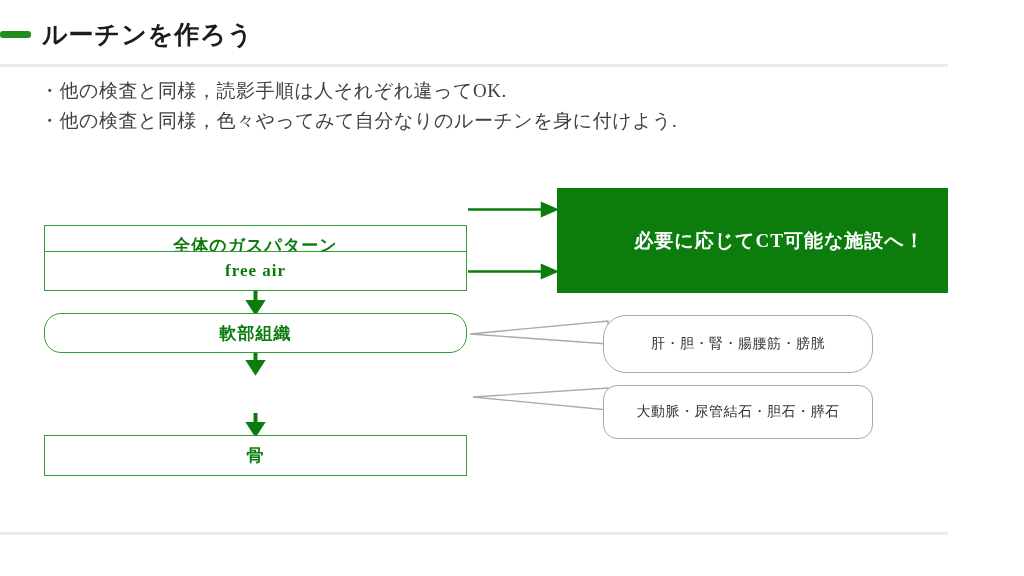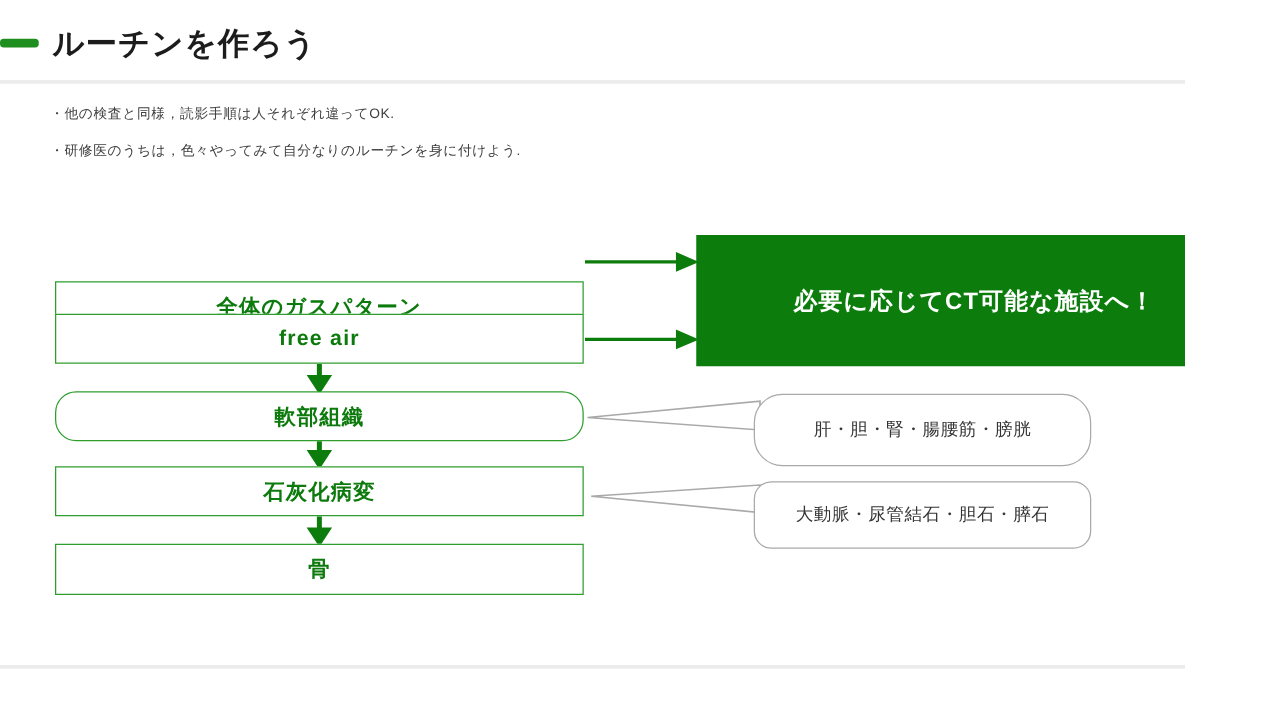--- a/index.html
+++ b/index.html
@@ -1,28 +1,28 @@
 <!DOCTYPE html>
 <html><head>
 <meta charset="utf-8">
 <style>
   html,body{margin:0;padding:0;background:#ffffff;}
   body{font-family:"Liberation Sans","DejaVu Sans",sans-serif;}
-  .slide{position:relative;width:948px;height:576px;background:#ffffff;overflow:hidden;}
+  .slide{position:relative;width:948px;height:576px;background:#ffffff;overflow:hidden;font-family:Liberation Serif, serif;}
 
   
   .title-dash{position:absolute;left:0;top:31px;width:31px;height:7px;background:#1e8e1e;border-radius:3px;}
   .page-title{position:absolute;left:42px;top:18px;font-size:25px;font-weight:bold;color:#1c1c1c;letter-spacing:1px;}
   .page-number{position:absolute;left:952px;top:25px;width:34px;text-align:center;font-size:14px;font-weight:bold;color:#14532d;}
   .rule{position:absolute;left:0;width:1024px;height:3px;background:#ececec;}
   .rule-top{top:64px;}
   .rule-bottom{top:532px;}
 
   
-  .bullets{position:absolute;left:40px;top:76px;font-size:11px;color:#404040;line-height:30px;letter-spacing:0.5px;}
+  .bullets{position:absolute;left:40px;top:76px;font-size:19px;color:#404040;line-height:30px;letter-spacing:0.5px;}
 
   
   .step{position:absolute;left:44px;width:423px;height:40px;box-sizing:border-box;
         border:1.6px solid #2f9e2f;background:#ffffff;display:flex;align-items:center;justify-content:center;}
   .step span{font-size:17px;font-weight:bold;color:#0c7a0c;letter-spacing:1px;}
   .step1{top:189px;margin-top:36px;} .step2{top:251px;} .step3{top:313px;border-radius:17px;} .step4{top:373px;} .step5{top:435px;height:41px;}
 
   
   .action-box{position:absolute;left:557px;top:188px;width:424px;height:105px;background:#0c7d0c;
               display:flex;align-items:center;justify-content:center;}
@@ -42,21 +42,21 @@
 
 <div class="slide">
 
   <div class="title-dash"></div>
   <div class="page-title">ルーチンを作ろう</div>
   <div class="page-number">18</div>
   <div class="rule rule-top"></div>
 
   <div class="bullets">
     <div>・他の検査と同様，読影手順は人それぞれ違ってOK.</div>
-    <div>・研修医のうちは，色々やってみて自分なりのルーチンを身に付けよう.</div>
+    <div>・他の検査と同様，色々やってみて自分なりのルーチンを身に付けよう.</div>
   </div>
 
   <svg class="overlay" viewBox="0 0 1024 576">
     <defs></defs>
 
     <g stroke="#0c7d0c" stroke-width="4" fill="#0c7d0c">
       <line x1="255.5" y1="229" x2="255.5" y2="242"></line>
         <polygon points="249,241 262,241 255.5,251"></polygon>
       <line x1="255.5" y1="291" x2="255.5" y2="303"></line>
         <polygon points="249,302 262,302 255.5,312"></polygon>
@@ -86,23 +86,20 @@
 
   <div class="step step1">
     <span>全体のガスパターン</span>
   </div>
   <div class="step step2">
     <span>free air</span>
   </div>
   <div class="step step3">
     <span>軟部組織</span>
   </div>
-  <div class="step step4">
-    <span>石灰化病変</span>
-  </div>
   <div class="step step5">
     <span>骨</span>
   </div>
 
   <div class="action-box">
     <span>必要に応じてCT可能な施設へ！</span>
   </div>
 
   <div class="callout callout1">
     <span>肝・胆・腎・腸腰筋・膀胱</span>

